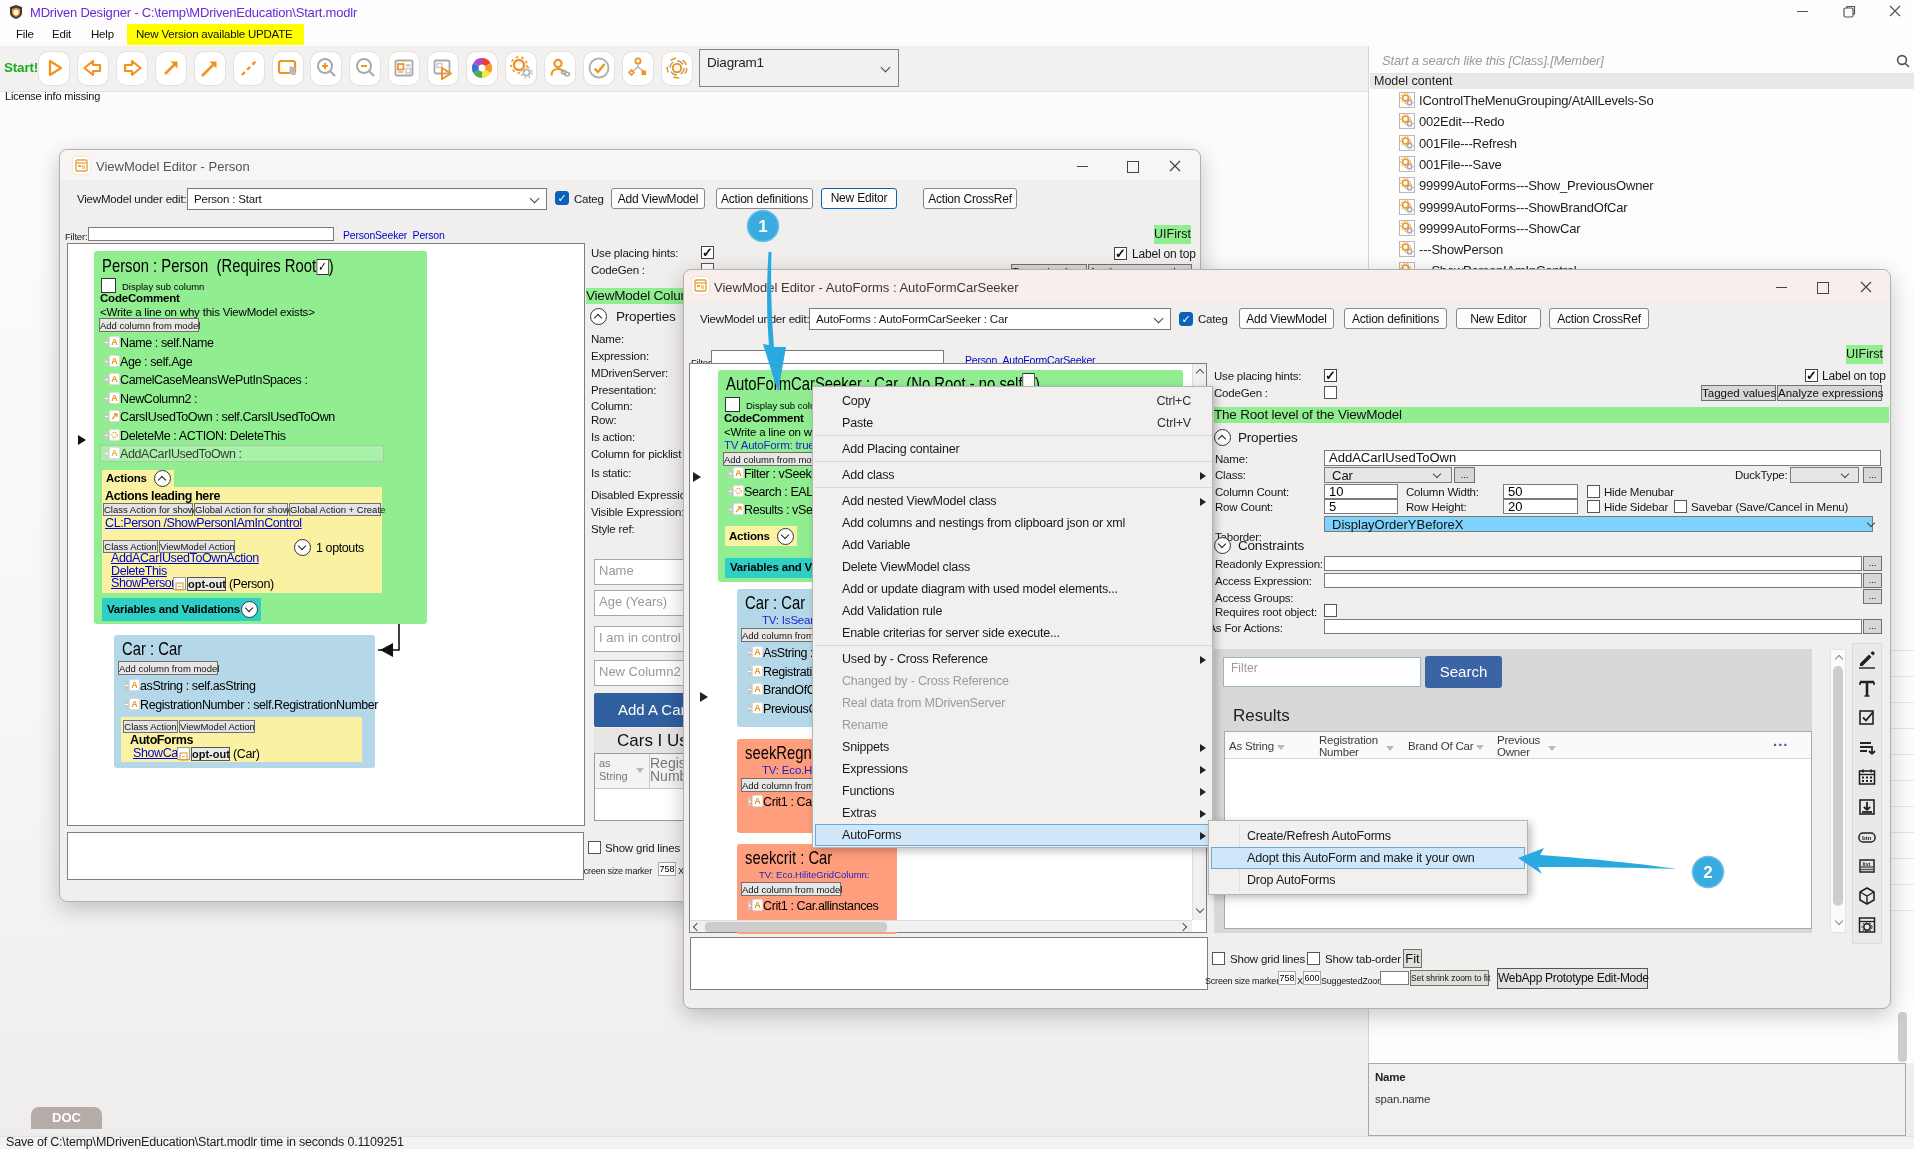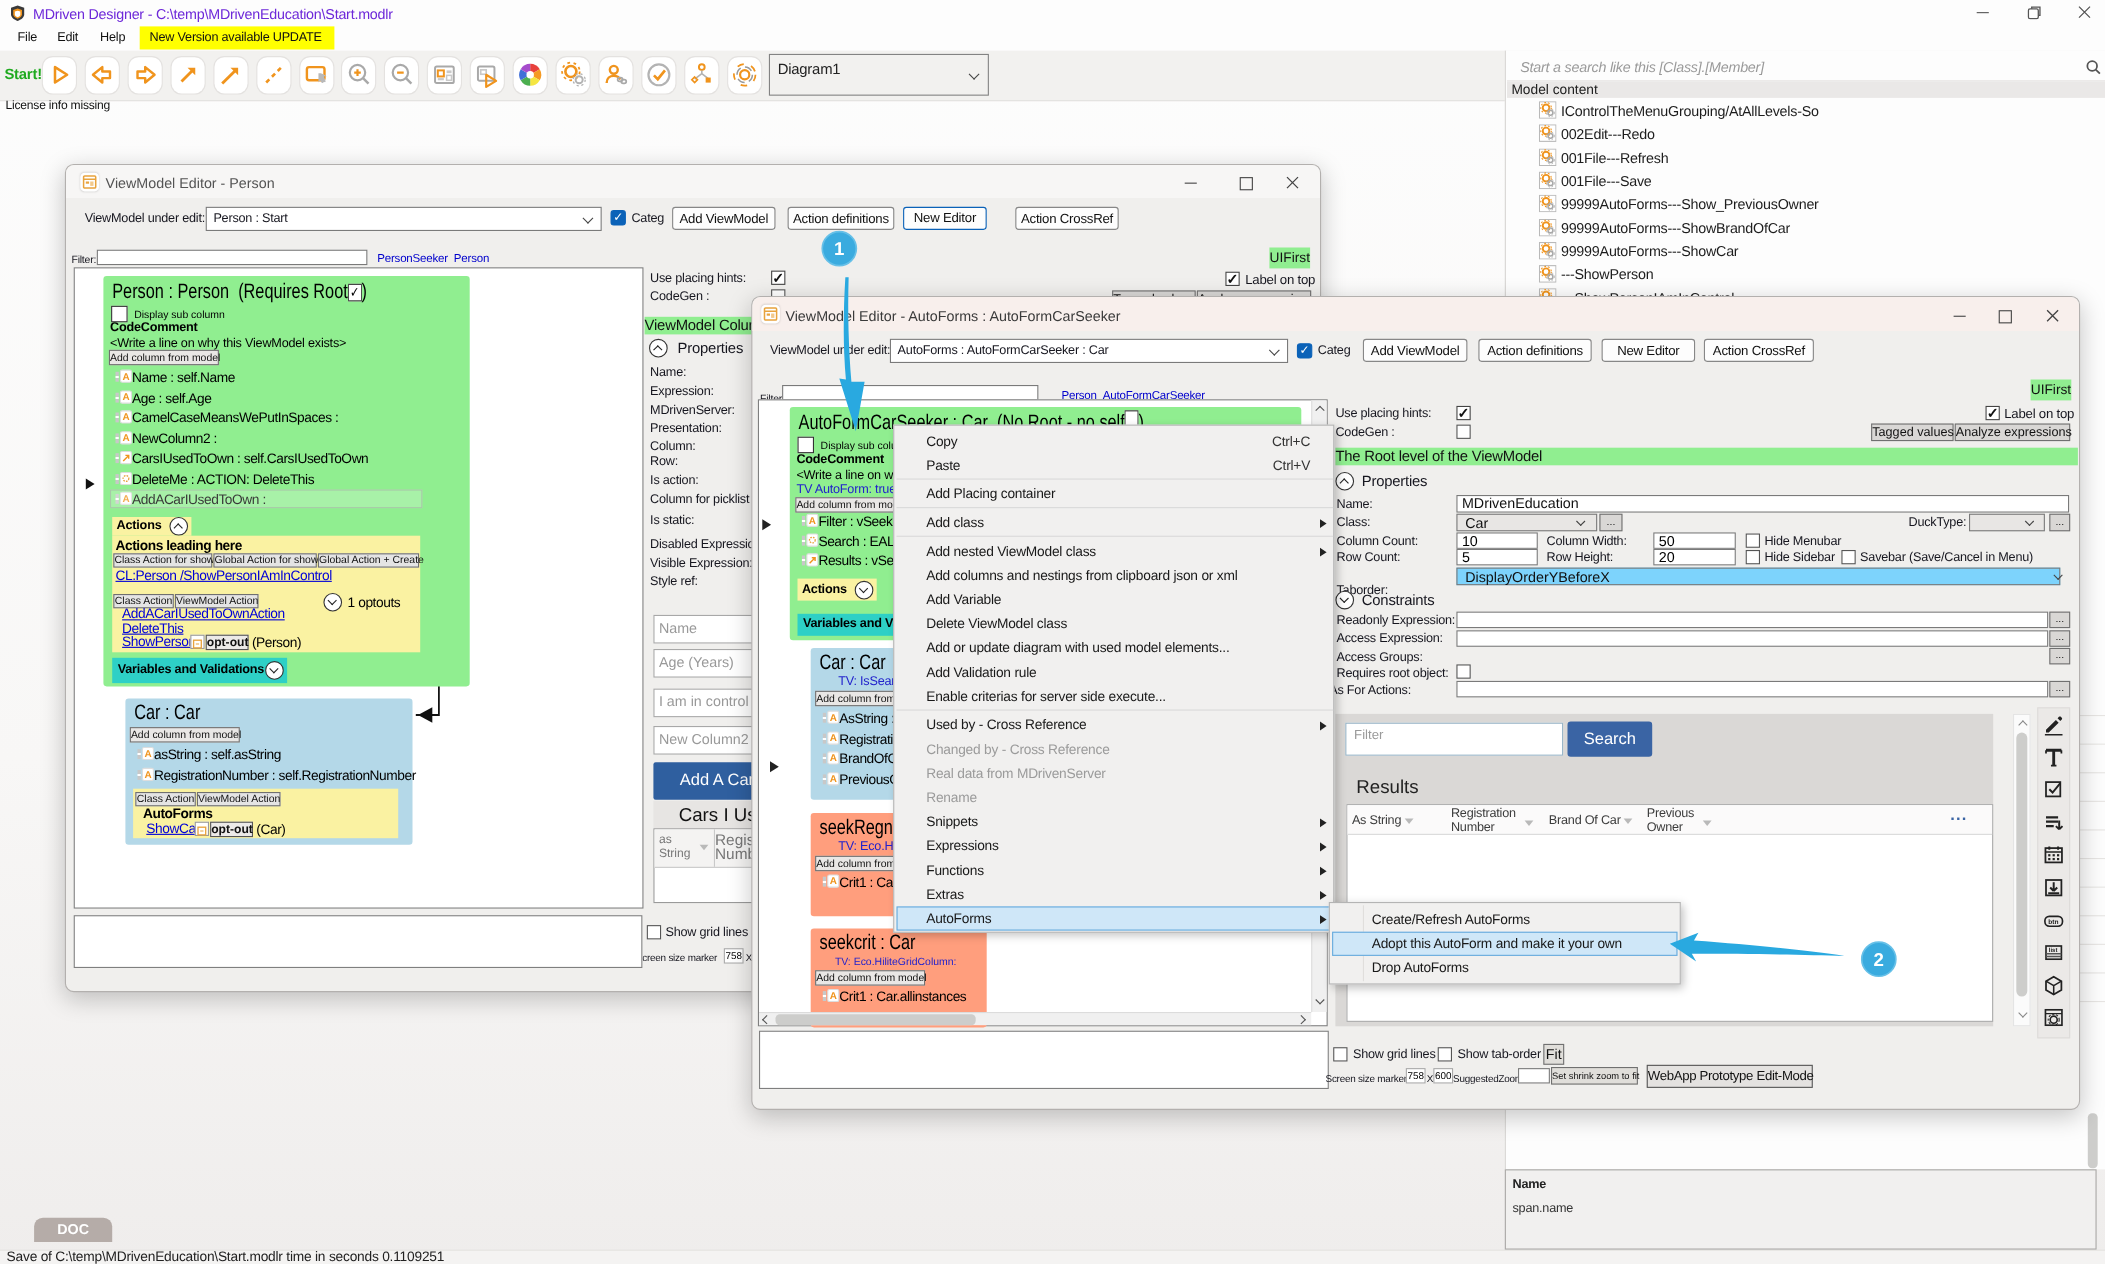--- a/index.html
+++ b/index.html
@@ -515,21 +515,21 @@
  <div class="cb" style="left:640px;top:116px"></div>
  <div class="abs" style="left:1162px;top:75px;width:37px;height:19px;background:#90ee90;font-size:12.5px;color:#111;text-align:center;line-height:19px">UIFirst</div>
  <div class="cbk" style="left:1121px;top:99px">✓</div>
  <div class="lbl" style="left:1138px;top:100px;font-size:12px">Label on top</div>
  <div class="gbtn" style="left:1017px;top:115px;width:75px;height:16px;background:#d9d7d5;font-size:11.5px;line-height:15px">Tagged values</div>
  <div class="gbtn" style="left:1093px;top:115px;width:105px;height:16px;background:#d9d7d5;font-size:11.5px;line-height:15px">Analyze expressions</div>
  <div class="abs" style="left:530px;top:137px;width:675px;height:16px;background:#90ee90;font-size:13.5px;color:#111;line-height:16px;letter-spacing:-0.2px">The Root level of the ViewModel</div>
  <div class="circ up" style="left:530px;top:159px"></div>
  <div class="lbl" style="left:554px;top:161px;font-size:13.5px">Properties</div>
  <div class="lbl" style="left:531px;top:183px">Name:</div>
- <div class="inp" style="left:640px;top:180px;width:557px;height:16px;font-size:13px;line-height:14px;color:#111"><span style="margin-left:4px">MDrivenEducation</span></div>
+ <div class="inp" style="left:640px;top:180px;width:557px;height:16px;font-size:13px;line-height:14px;color:#111"><span style="margin-left:4px">AddACarIUsedToOwn</span></div>
  <div class="lbl" style="left:531px;top:199px">Class:</div>
  <div class="inp" style="left:640px;top:197px;width:128px;height:16px;background:#e8e6e4;font-size:13px;line-height:15px;color:#111"><span style="margin-left:7px">Car</span></div>
  <div class="chev" style="left:750px;top:201px;width:5px;height:5px"></div>
  <div class="gbtn" style="left:770px;top:197px;width:21px;height:16px;background:#d9d7d5;line-height:13px">...</div>
  <div class="lbl" style="left:1051px;top:199px">DuckType:</div>
  <div class="inp" style="left:1106px;top:197px;width:69px;height:16px;background:#e8e6e4"></div>
  <div class="chev" style="left:1158px;top:201px;width:5px;height:5px"></div>
  <div class="gbtn" style="left:1179px;top:197px;width:19px;height:16px;background:#d9d7d5;line-height:13px">...</div>
  <div class="lbl" style="left:531px;top:216px">Column Count:</div>
  <div class="inp" style="left:640px;top:214px;width:74px;height:15px;font-size:13px;line-height:13px"><span style="margin-left:4px">10</span></div>

